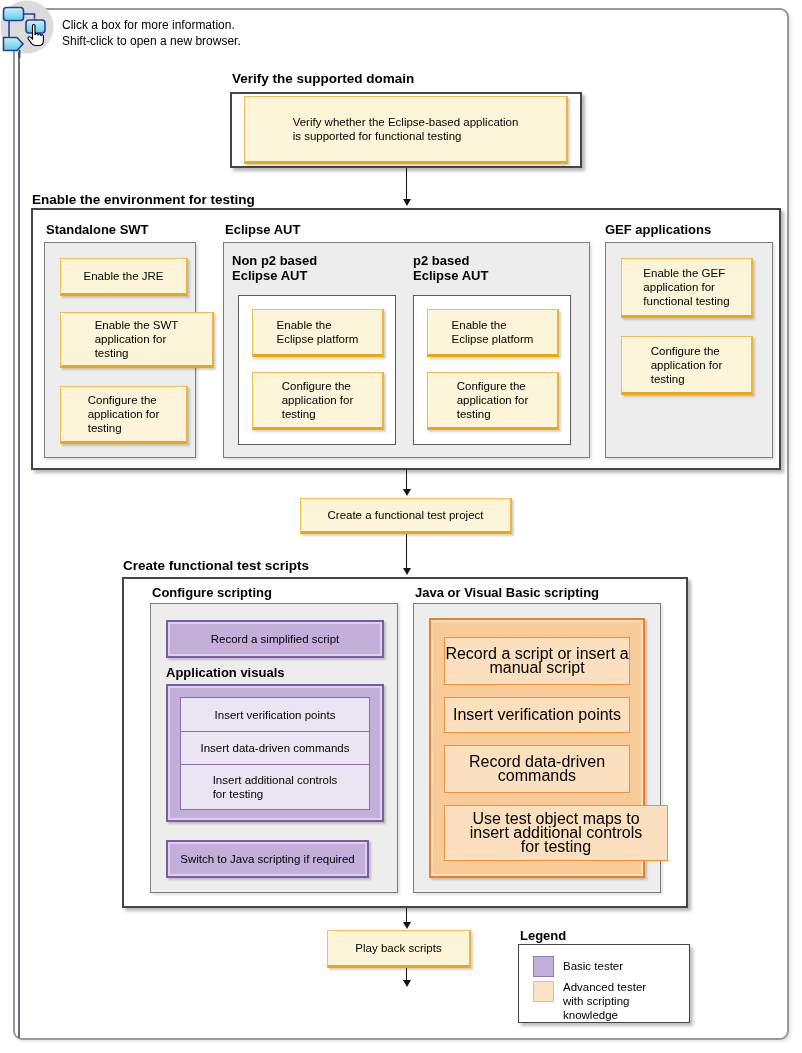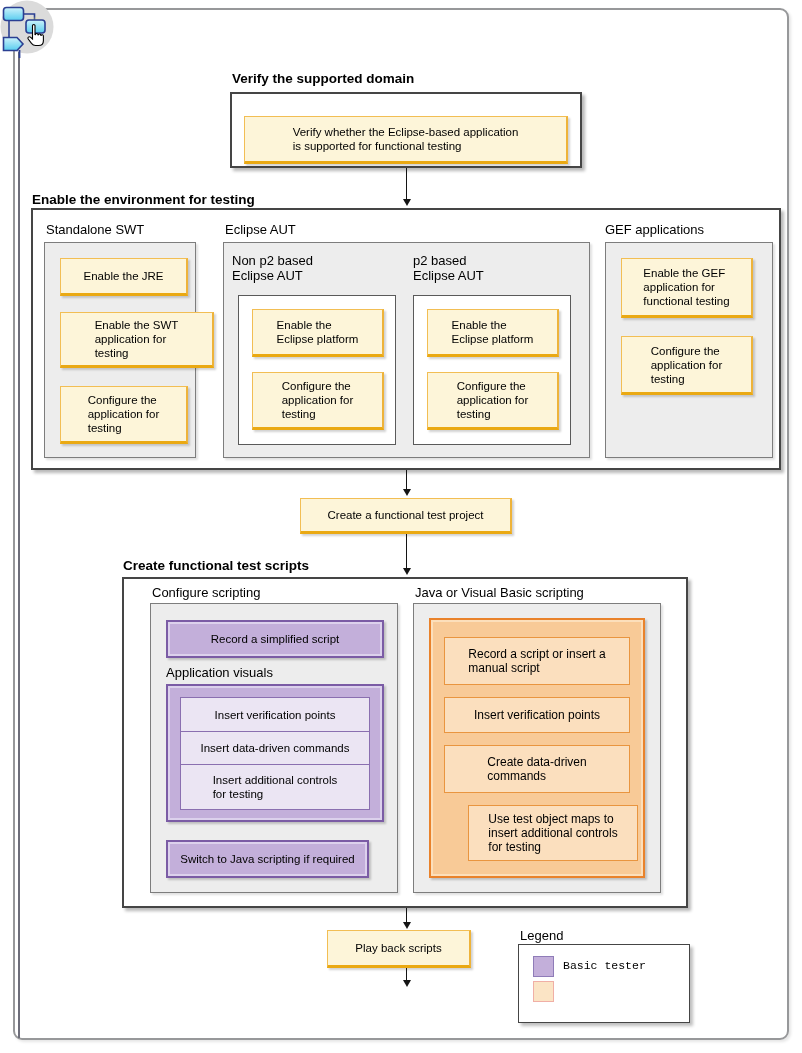--- a/index.html
+++ b/index.html
@@ -14,21 +14,21 @@
   }
   .abs { position: absolute; }
   .page-frame {
     position: absolute; left: 13px; top: 8px; width: 776px; height: 1032px;
     border: 2px solid #97989a; border-radius: 9px;
     box-shadow: 2px 2px 3px rgba(0,0,0,0.10);
   }
   .deco-line { position:absolute; left:18px; top:48px; width:2px; height:990px; background:#6e6e7a; }
   .hint { position:absolute; left:62px; top:17px; font-size:12px; line-height:16px; white-space:pre-line; }
   .h-main { position:absolute; font-size:13.5px; font-weight:bold; white-space:pre-line; }
-  .h-sub  { position:absolute; font-size:13px;  font-weight:normal; line-height:15px; white-space:pre-line; }
+  .h-sub  { position:absolute; font-size:13px;  font-weight:bold; line-height:15px; white-space:pre-line; }
   .frame {
     position:absolute; background:#fff; border:2px solid #454545;
     box-shadow: 3px 3px 3px rgba(0,0,0,0.28);
   }
   .panel-gray { position:absolute; background:#EDEDED; border:1px solid #7d7d7d; box-shadow:2px 2px 2px rgba(0,0,0,0.12); }
   .panel-white { position:absolute; background:#fff; border:1.5px solid #5a5a5a; }
   .task {
     position:absolute; background:#FDF5D9;
     border:1px solid #F2BE54; border-bottom:3px solid #EAA913; border-right:2px solid #EEB33A;
     box-shadow: 2px 2px 2px rgba(0,0,0,0.18);
@@ -53,31 +53,31 @@
   }
   .purple-list .cell + .cell { border-top:1px solid #8A6FB0; }
   .orange-frame {
     position:absolute; background:#F8CA97;
     border:2px solid #E9822B;
     box-shadow: inset 0 0 0 2px #FCDFBB, 2px 2px 2px rgba(0,0,0,0.20);
   }
   .orange-task {
     position:absolute; background:#FBDFBE; border:1px solid #E9953F;
     display:flex; align-items:center; justify-content:center;
-    font-size:12px; line-height:14px; text-align:left; white-space:pre-line;
+    font-size:16px; line-height:14px; text-align:center; white-space:pre-line;
   }
   .arr { position:absolute; width:1px; background:#141414; }
   .arr::after {
     content:""; position:absolute; left:-3.5px; bottom:-7px;
     border:4px solid transparent; border-bottom:none; border-top:7px solid #141414;
   }
   .legend-box { position:absolute; background:#fff; border:1.5px solid #454545; box-shadow:3px 3px 3px rgba(0,0,0,0.25); }
   .swatch { position:absolute; width:21px; height:21px; border:1px solid #8F7CB8; }
   .swatch.adv { border-color:#F0AFA6; }
-  .legend-label { position:absolute; font-size:11.5px; line-height:14px; white-space:pre-line;font-family:Liberation Mono, monospace; }
+  .legend-label { position:absolute; font-size:11.5px; line-height:14px; white-space:pre-line; }
 </style>
 </head>
 <body>
 
 <div class="canvas">
 
   <div class="page-frame"></div>
   <div class="deco-line"></div>
 
   <svg class="abs" style="left:0;top:0" width="58" height="58" viewBox="0 0 58 58">
@@ -95,24 +95,26 @@
     <path d="M9 20 V38" stroke="#2B3F92" stroke-width="1.6" fill="none"></path>
     <path d="M23 14 H34.5 V20.5" stroke="#2B3F92" stroke-width="1.6" fill="none"></path>
     <path d="M19.5 50 V58" stroke="#2B3F92" stroke-width="1.8" fill="none"></path>
     <rect x="3.5" y="7.5" width="20" height="13" rx="3" fill="url(#cy)" stroke="#2B3F92" stroke-width="1.6"></rect>
     <path d="M3.5 37.5 h13.5 l6 6.5 l-6 6.5 h-13.5 z" fill="url(#cy)" stroke="#2B3F92" stroke-width="1.6"></path>
     <circle cx="35" cy="26" r="10" fill="url(#glow)"></circle>
     <rect x="26" y="20" width="19" height="13" rx="3" fill="url(#cy)" stroke="#2B3F92" stroke-width="1.6"></rect>
     <path d="M32.5 25.5 c0 -1.3 2.5 -1.3 2.5 0 v9 l0.4 0.1 c0.2 -1.6 2.6 -1.4 2.6 0.2 l0.3 0.1 c0.4 -1.4 2.5 -1.1 2.5 0.4 l0.3 0.1 c0.6 -1.2 2.3 -0.8 2.3 0.7 v4.6 c0 3.1 -1.6 4.8 -4.7 4.8 h-3.2 c-1.9 0 -2.9 -0.7 -4 -2.1 l-3.3 -4.4 c-1.1 -1.5 0.8 -3 2.2 -1.8 l2.1 1.8 z" fill="#FFFFFF" stroke="#000000" stroke-width="1.1"></path>
   </svg>
 
+  <div class="hint">Click a box for more information.
+Shift-click to open a new browser.</div>
 
   <div class="h-main" style="left:232px;top:71px">Verify the supported domain</div>
   <div class="frame" style="left:230px;top:92px;width:352px;height:76px"></div>
-  <div class="task" style="left:244px;top:116px;width:324px;height:48px">Verify whether the Eclipse-based application
+  <div class="task" style="left:244px;top:96px;width:324px;height:68px">Verify whether the Eclipse-based application
 is supported for functional testing</div>
 
   <div class="arr" style="left:406px;top:168px;height:31px"></div>
 
   <div class="h-main" style="left:32px;top:192px">Enable the environment for testing</div>
   <div class="frame" style="left:31px;top:208px;width:750px;height:262px"></div>
 
   <div class="h-sub" style="left:46px;top:222px">Standalone SWT</div>
   <div class="panel-gray" style="left:44px;top:242px;width:152px;height:216px"></div>
   <div class="task" style="left:60px;top:258px;width:128px;height:38px">Enable the JRE</div>
@@ -174,32 +176,35 @@
 for testing</div>
   </div>
   <div class="purple-solid" style="left:166px;top:840px;width:203px;height:38px">Switch to Java scripting if required</div>
 
   <div class="h-sub" style="left:415px;top:585px">Java or Visual Basic scripting</div>
   <div class="panel-gray" style="left:413px;top:603px;width:248px;height:290px"></div>
   <div class="orange-frame" style="left:429px;top:618px;width:216px;height:260px"></div>
   <div class="orange-task" style="left:444px;top:637px;width:186px;height:48px">Record a script or insert a
 manual script</div>
   <div class="orange-task" style="left:444px;top:697px;width:186px;height:36px">Insert verification points</div>
-  <div class="orange-task" style="left:444px;top:745px;width:186px;height:48px">Create data-driven
+  <div class="orange-task" style="left:444px;top:745px;width:186px;height:48px">Record data-driven
 commands</div>
-  <div class="orange-task" style="left:468px;top:805px;width:170px;height:56px">Use test object maps to
+  <div class="orange-task" style="left:444px;top:805px;width:224px;height:56px">Use test object maps to
 insert additional controls
 for testing</div>
 
   <div class="arr" style="left:406px;top:908px;height:14px"></div>
 
   <div class="task" style="left:327px;top:930px;width:144px;height:38px">Play back scripts</div>
 
   <div class="arr" style="left:406px;top:968px;height:12px"></div>
 
 
   <div class="h-sub" style="left:520px;top:928px">Legend</div>
   <div class="legend-box" style="left:518px;top:944px;width:172px;height:79px"></div>
   <div class="swatch" style="left: 533px; top: 956px; background-color: rgb(195, 175, 218);"></div>
   <div class="legend-label" style="left:563px;top:959px">Basic tester</div>
   <div class="swatch adv" style="left: 533px; top: 981px; background-color: rgb(251, 228, 197);"></div>
+  <div class="legend-label" style="left:563px;top:980px">Advanced tester
+with scripting
+knowledge</div>
 
 </div>
 
 </body></html>

